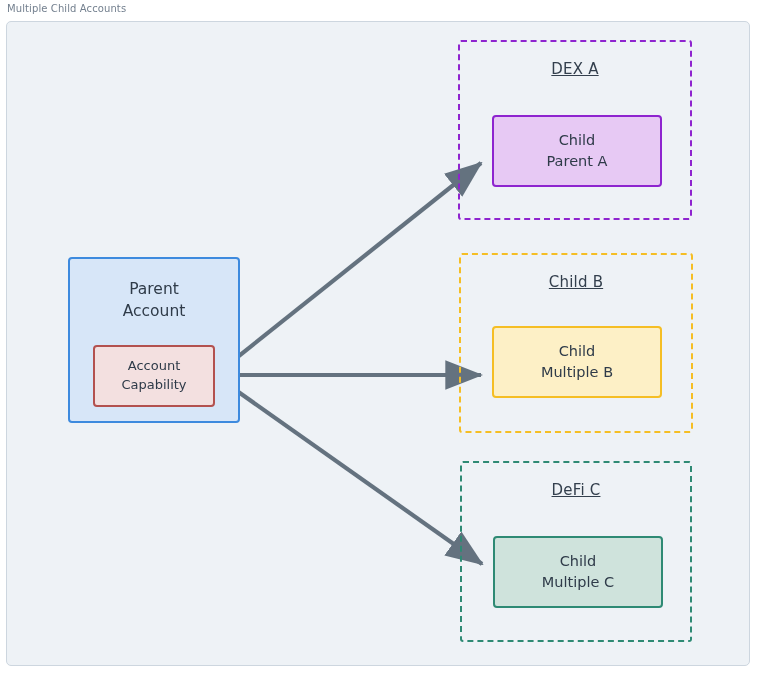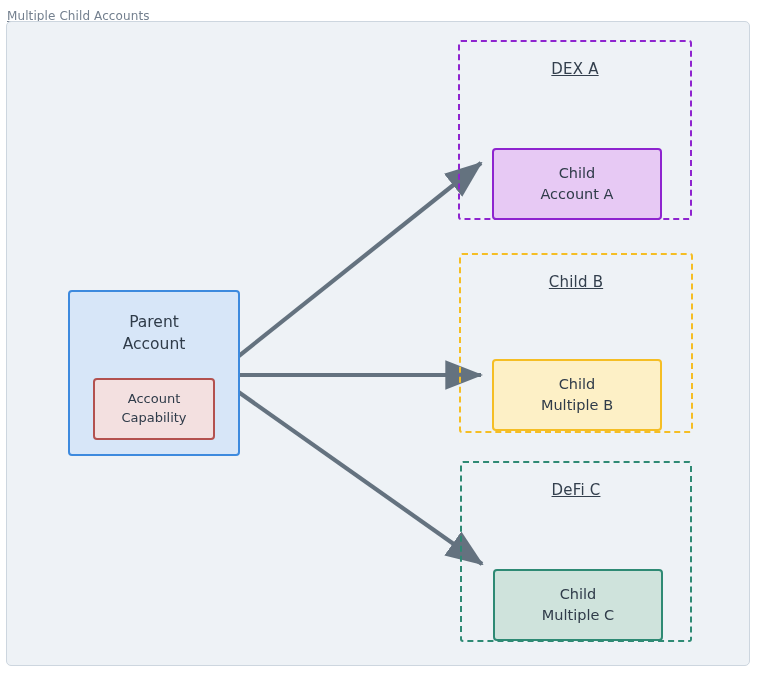--- a/index.html
+++ b/index.html
@@ -16,26 +16,25 @@
   }
   #stage {
     position: absolute;
     left: 0; top: 0;
     width: 762px;
     height: 678px;
   }
   .frame-title {
     position: absolute;
     left: 7px;
-    top: 9px;
-    font-size: 12px;
+    top: 3px;
+    font-size: 10px;
     color: #74808f;
     letter-spacing: 0.1px;
     white-space: nowrap;
-    text-decoration: underline;
   }
   .outer-frame {
     position: absolute;
     left: 6px;
     top: 21px;
     width: 744px;
     height: 645px;
     box-sizing: border-box;
     background: #eef2f6;
     border: 1px solid #cdd6df;
@@ -65,21 +64,20 @@
     border-width: 2px;
     border-style: solid;
     border-radius: 4px;
     display: flex;
     flex-direction: column;
     align-items: center;
     justify-content: center;
     text-align: center;
     color: #2f3b49;
     line-height: 1.45;
-    margin-top: 33px;
   }
   .node .line { display: block; white-space: nowrap; }
 
   #parent-node {
     left: 68px;
     top: 257px;
     width: 172px;
     height: 166px;
     background: #d7e6f8;
     border-color: #3d8ade;
@@ -189,21 +187,21 @@
     <span class="line">Account</span>
   </div>
 
   <div class="node" id="capability-node">
     <span class="line">Account</span>
     <span class="line">Capability</span>
   </div>
 
   <div class="node" id="child-a">
     <span class="line">Child</span>
-    <span class="line">Account A</span>
+    <span class="line">Parent A</span>
   </div>
 
   <div class="node" id="child-b">
     <span class="line">Child</span>
     <span class="line">Multiple B</span>
   </div>
 
   <div class="node" id="child-c">
     <span class="line">Child</span>
     <span class="line">Multiple C</span>

